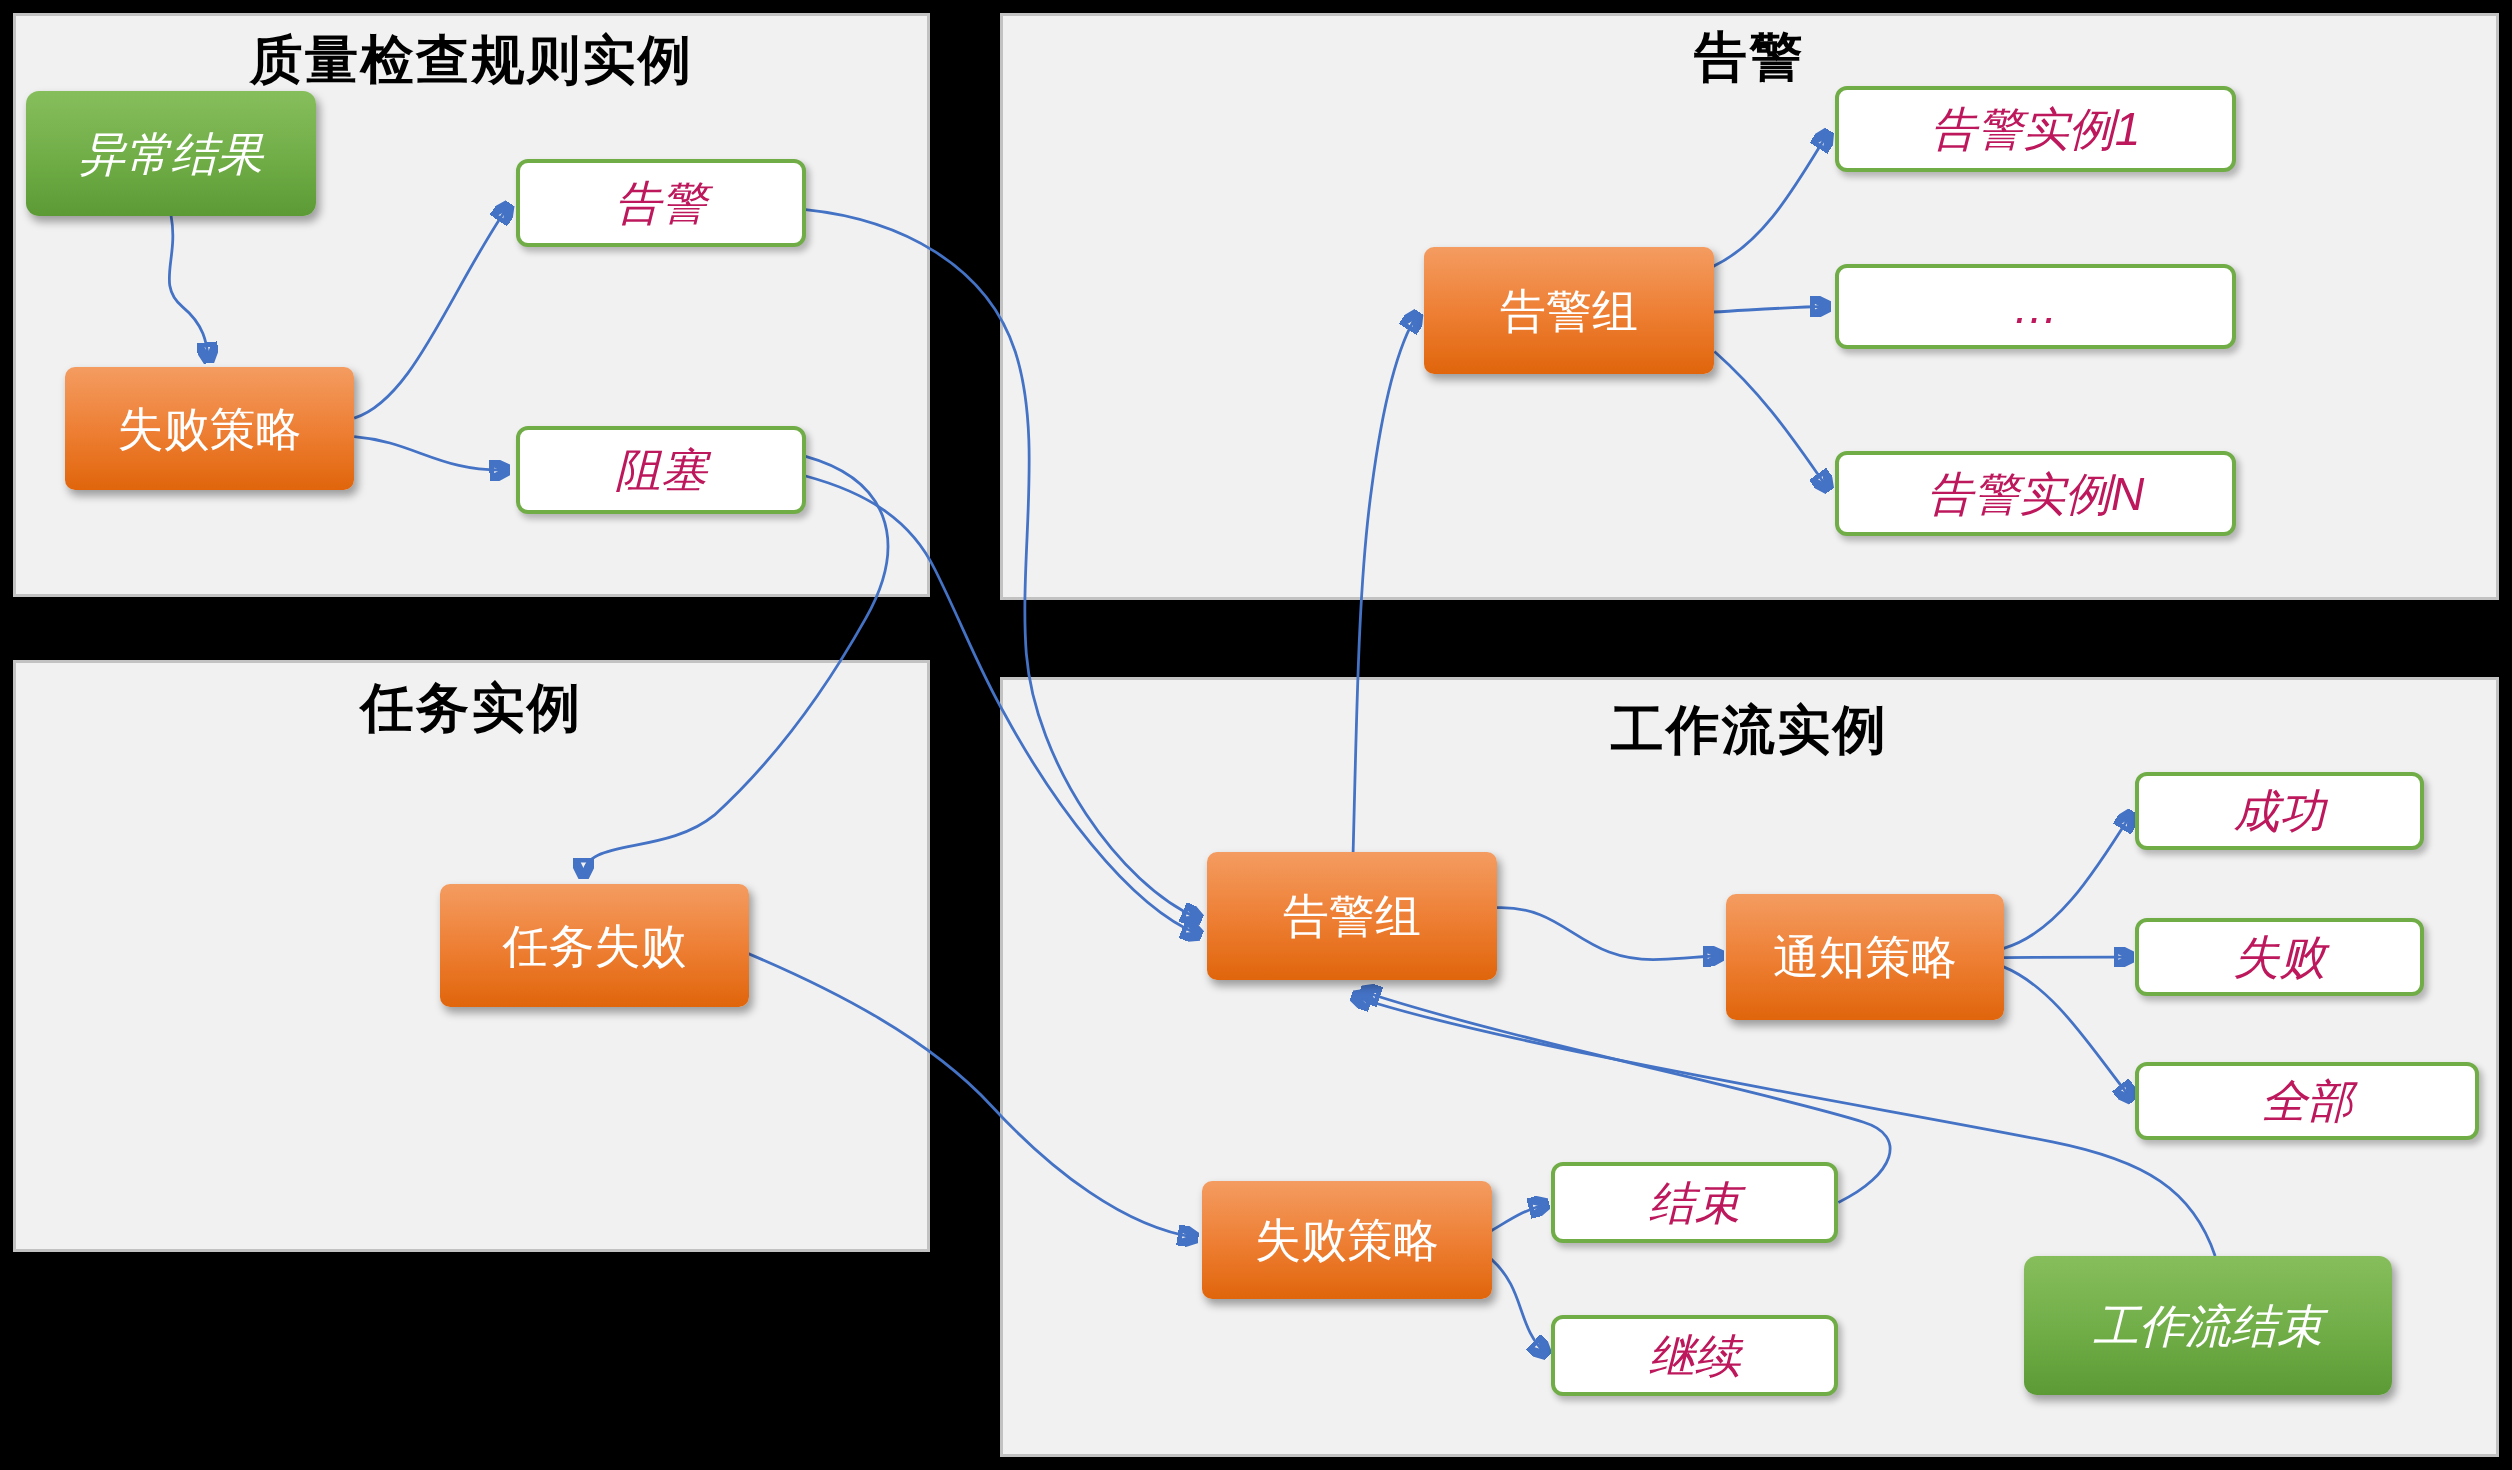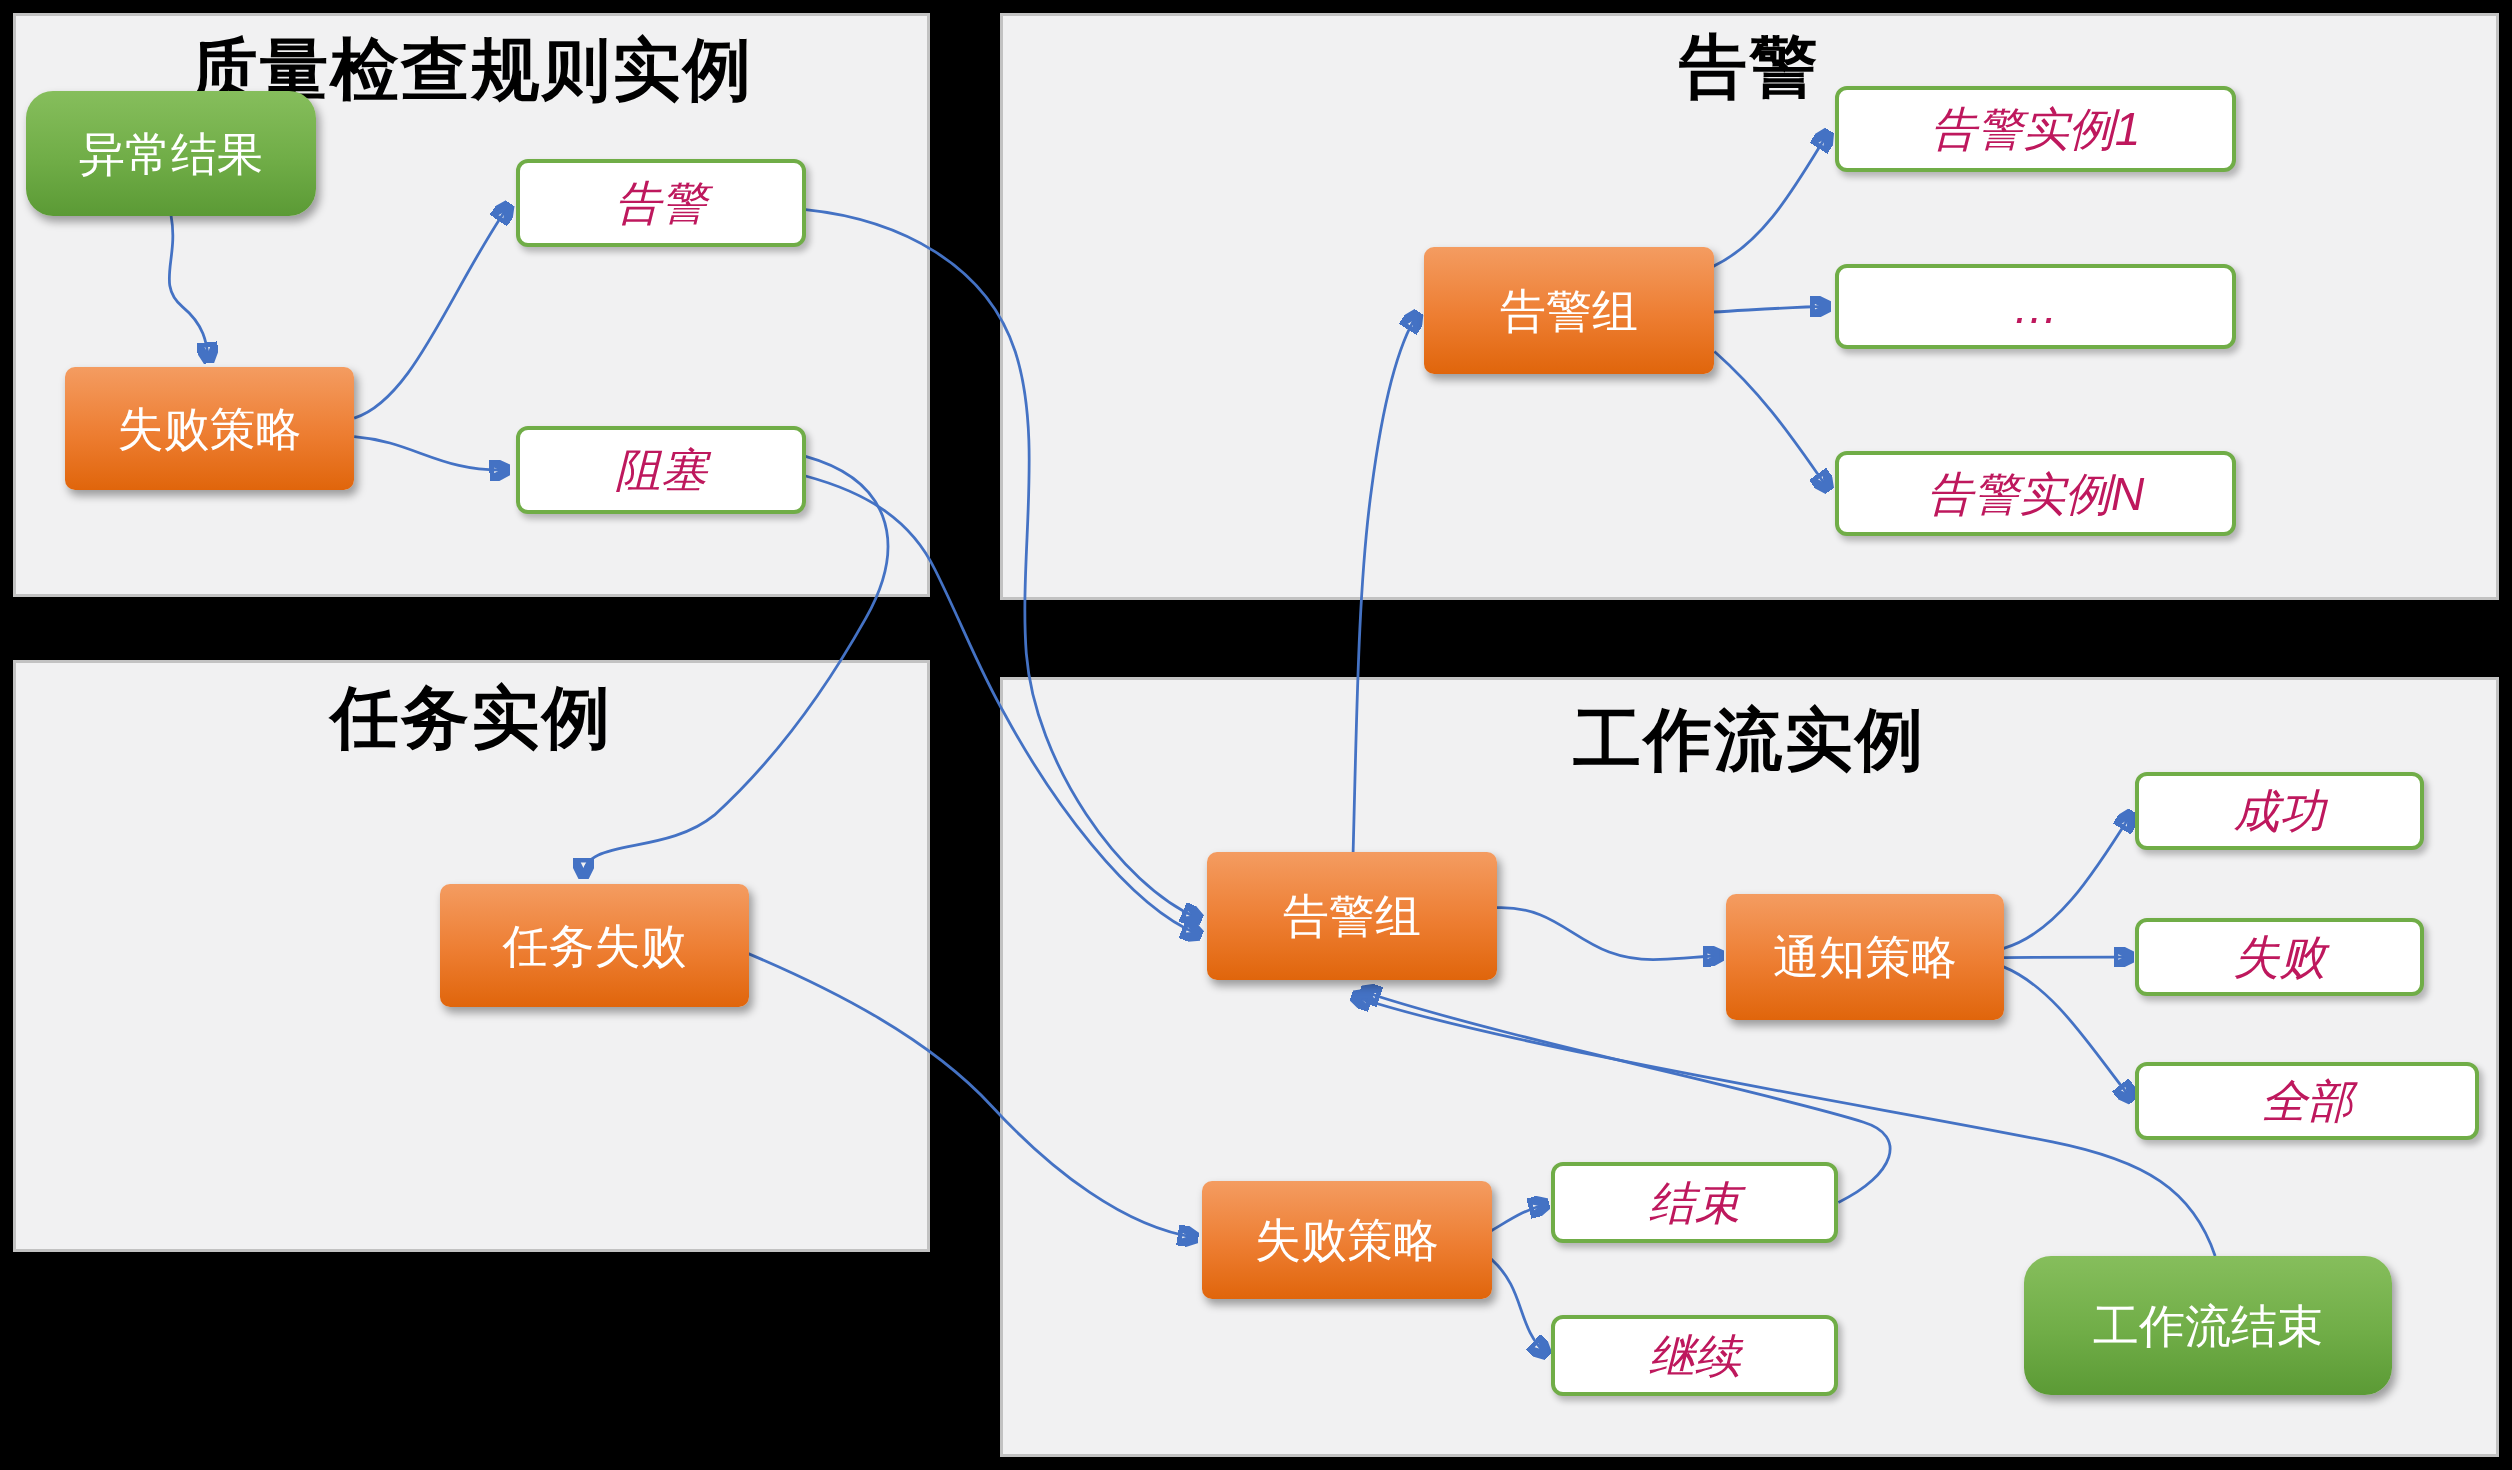--- a/index.html
+++ b/index.html
@@ -17,21 +17,21 @@
     box-sizing:border-box;
   }
   #panel-quality-rule{left:13px;top:13px;width:917px;height:584px;}
   #panel-alert{left:1000px;top:13px;width:1499px;height:587px;}
   #panel-task{left:13px;top:660px;width:917px;height:592px;}
   #panel-workflow{left:1000px;top:677px;width:1499px;height:780px;}
 
   .panel-title{
     position:absolute;left:0;right:0;
     text-align:center;
-    font-size:68px;font-weight:bold;color:#000;
+    font-size:53px;font-weight:bold;color:#000;
     letter-spacing:2.5px;
   }
   #panel-quality-rule .panel-title{top:8.6px;}
   #panel-alert .panel-title{top:6.2px;}
   #panel-task .panel-title{top:10px;}
   #panel-workflow .panel-title{top:15px;}
 
   .node{
     position:absolute;
     display:flex;align-items:center;justify-content:center;
@@ -42,22 +42,23 @@
   }
   .node.orange{
     color:#fff;
     background:linear-gradient(180deg,#F49C61 0%,#ED7D31 55%,#E0650B 100%);
     border-radius:10px;
     box-shadow:3.7px 5.6px 8.6px rgba(0,0,0,0.35);
   }
   .node.green{
     color:#fff;
     background:linear-gradient(180deg,#86BE5C 0%,#70AD47 55%,#5B9A35 100%);
-    border-radius:27px;
+    border-radius:13px;
     box-shadow:3.7px 5.6px 8.6px rgba(0,0,0,0.35);
+    font-style:italic;
   }
   .node.white{
     color:#be185d;
     background:#fff;
     border:4.3px solid #70AD47;
     border-radius:12px;
     box-shadow:3.1px 4.3px 6.8px rgba(0,0,0,0.25);
     font-style:italic;
   }
 

